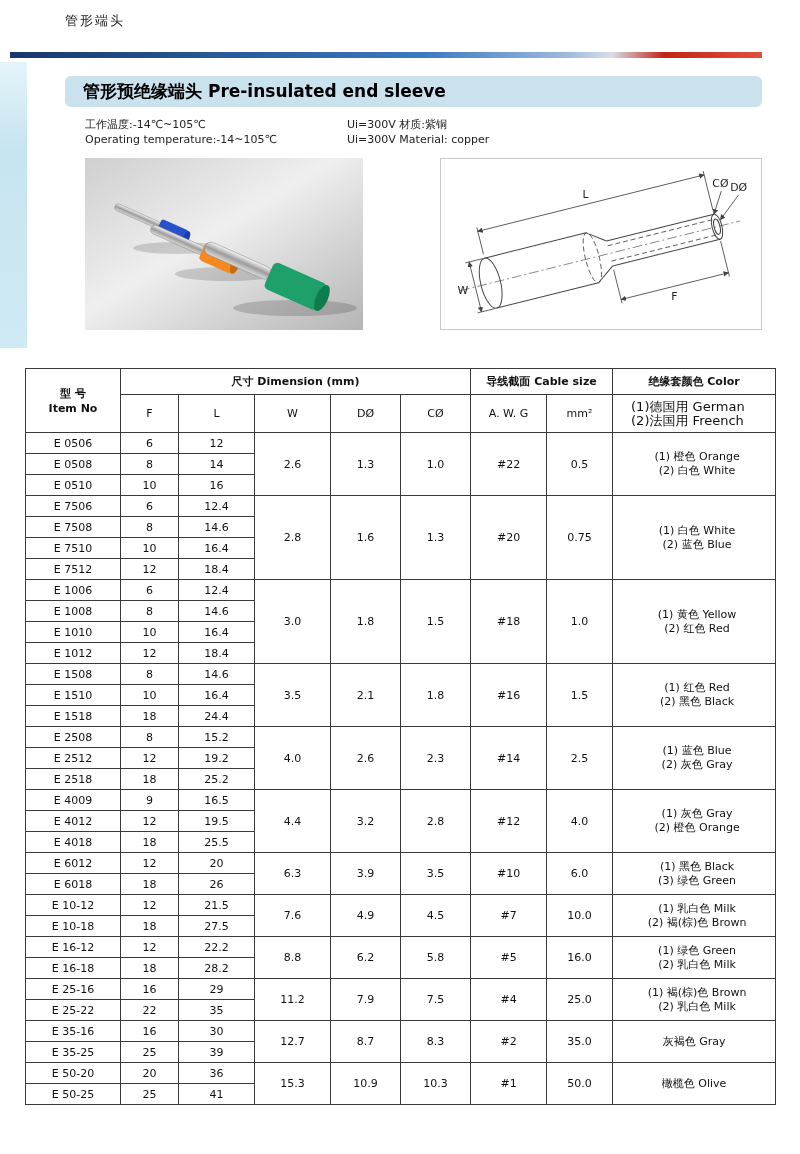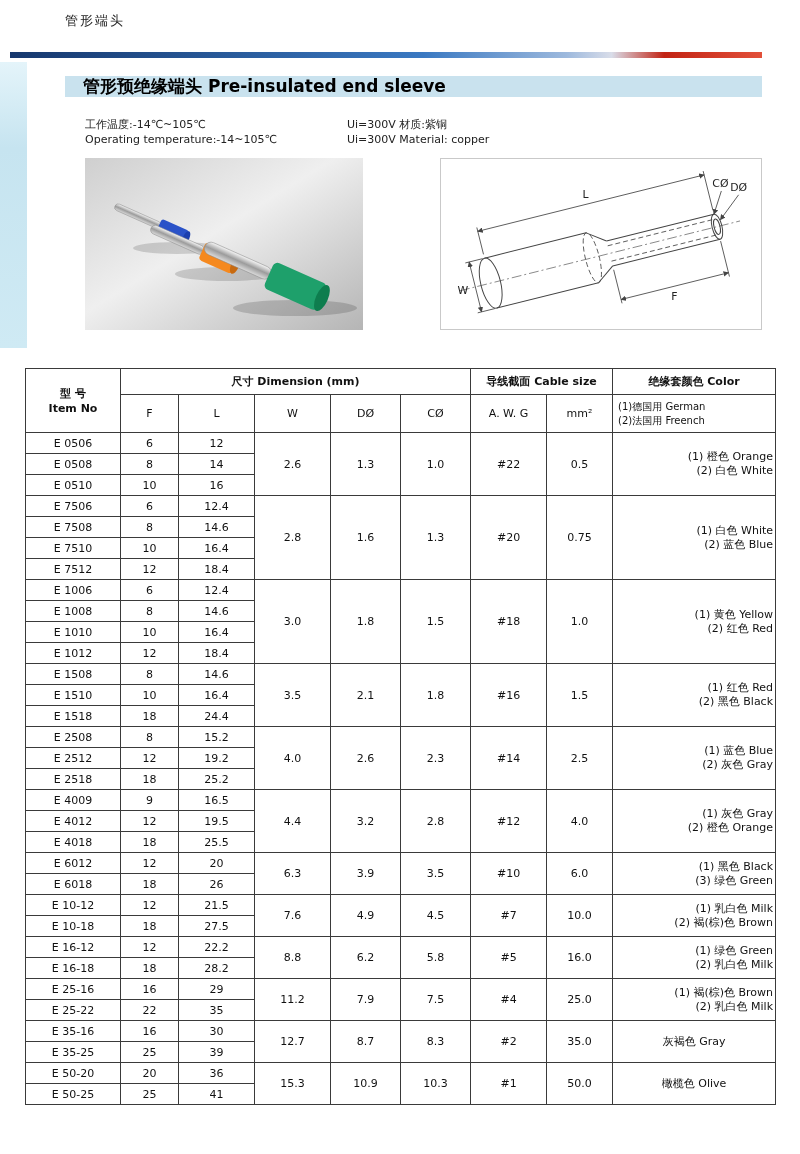--- a/index.html
+++ b/index.html
@@ -8,23 +8,23 @@
   .page { position:relative; width:800px; height:1154px; background:#fff; overflow:hidden; margin:0 auto; }
 
   .header-title { position:absolute; left:65px; top:12px; font-size:13px; letter-spacing:2px; color:#222; }
   .header-rule { position:absolute; left:10px; top:52px; width:752px; height:6px;
     background:linear-gradient(to right, var(--rule_start,#16386e) 0%, var(--rule_mid,#3a79c2) 55%,
       #9db9dd 74%, #d9dde9 80%, var(--rule_red,#c22414) 87%, #e2503a 100%); }
 
   .side-strip { position:absolute; left:0; top:62px; width:27px; height:286px;
     background:linear-gradient(180deg,#e4f4fa 0%, #c6e4f0 30%, var(--strip,#cfeaf4) 100%); }
 
-  .title-band { position:absolute; left:65px; top:76px; width:697px; height:21px;
+  .title-band { position:absolute; left:65px; top:76px; width:697px; height:31px;
     background:var(--band_bg,#c9e2ee); display:flex; align-items:center; padding-left:18px;
-    font-size:17px; font-weight:bold; color:#000; }
+    font-size:17px; font-weight:bold; color:#000;border-radius:6px; }
 
   .specs { position:absolute; left:85px; top:117px; display:flex; font-size:11px; line-height:15px; color:#222;gap:44px; }
   .spec-col { white-space:nowrap; }
   .spec-col-1 { width:218px; }
   .spec-col-2 { width:178px; }
 
   .photo { position:absolute; left:85px; top:158px; width:278px; height:172px; }
   .photo svg { display:block; }
   .diagram { position:absolute; left:440px; top:158px; width:322px; height:172px; border:1px solid #c9c9c9; background:#fff; }
   .diagram svg { display:block; }
@@ -39,23 +39,23 @@
   .dim { stroke:#444; stroke-width:0.8; fill:none; }
   .dg text { font-size:11px; fill:#222; }
 
   .table-wrap { position:absolute; left:25px; top:368px; }
   .spec-table { border-collapse:collapse; table-layout:fixed; width:750px; font-size:11px; color:#111; }
   .spec-table th, .spec-table td { border:1px solid #3a3a3a; }
   .spec-table thead th { font-weight:bold; padding:1px 2px; text-align:center; }
   .spec-table thead tr:first-child th { height:26px; }
   .spec-table thead tr:last-child th { height:38px; font-weight:normal; }
   .spec-table thead th.th-item { line-height:15px; }
-  .spec-table th.color-note { font-weight:bold; text-align:left; padding-left:5px; font-size:10px; line-height:14px; }
+  .spec-table th.color-note { font-weight:bold; text-align:left; padding-left:18px; font-size:13px; line-height:14px; }
   .spec-table td { height:21px; text-align:center; padding:0 2px; }
-  .spec-table td.col-color { text-align:right; padding-left:8px; line-height:14px; }
+  .spec-table td.col-color { text-align:center; padding-left:8px; line-height:14px; }
   .spec-table td.col-color.single { text-align:center; padding-left:2px; }
 </style>
 </head>
 <body>
 
 <div class="page">
 
   <div class="header-title">管形端头</div>
   <div class="header-rule"></div>
   <div class="side-strip"></div>

